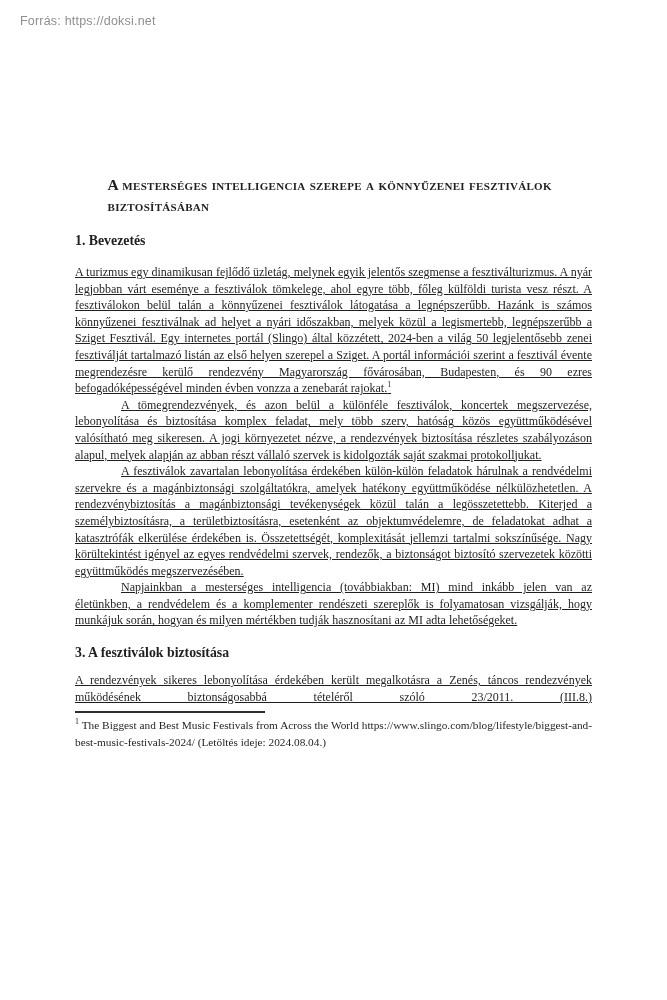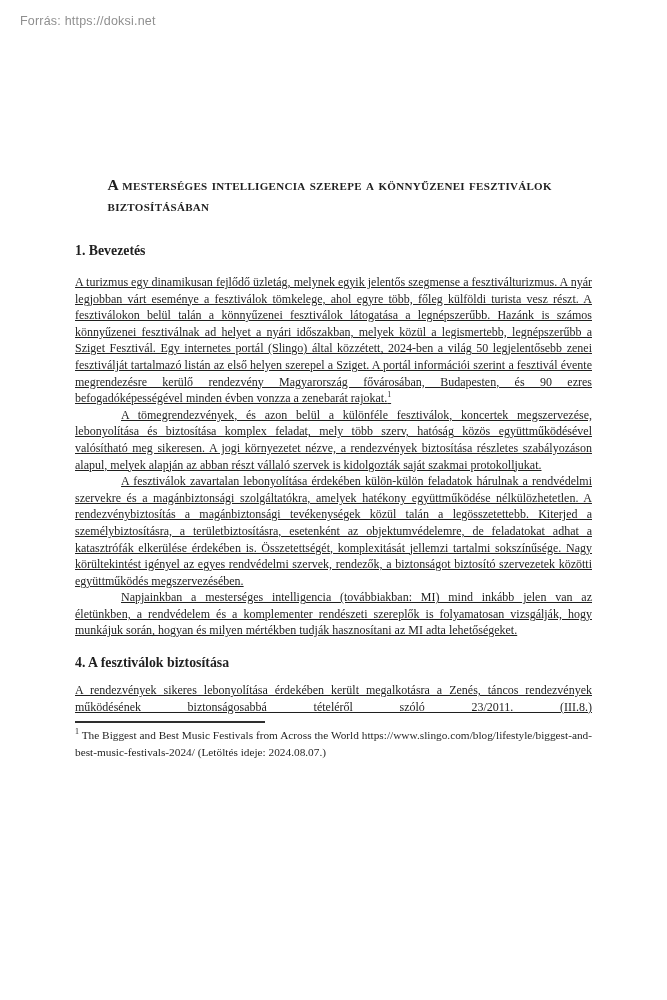--- a/index.html
+++ b/index.html
@@ -35,21 +35,21 @@
     margin: 34px auto 0 auto;
     font-weight: bold;
     font-variant: small-caps;
     font-size: 15.5px;
     line-height: 21px;
     letter-spacing: 0.3px;
   }
   .section-heading {
     font-size: 13.8px;
     font-weight: bold;
-    margin: 26px 0 15px 0;
+    margin: 16px 0 15px 0;
     line-height: 17px;
   }
   .section-heading.second {
     margin: 15px 0 11px 0;
   }
   .body-text p {
     margin: 0;
     font-size: 12px;
     line-height: 16.6px;
     text-align: justify;
@@ -95,25 +95,25 @@
 
     <div class="section-heading">1. Bevezetés</div>
 
     <div class="body-text">
       <p><span>A turizmus egy dinamikusan fejlődő üzletág, melynek egyik jelentős szegmense a fesztiválturizmus. A nyár legjobban várt eseménye a fesztiválok tömkelege, ahol egyre több, főleg külföldi turista vesz részt. A fesztiválokon belül talán a könnyűzenei fesztiválok látogatása a legnépszerűbb. Hazánk is számos könnyűzenei fesztiválnak ad helyet a nyári időszakban, melyek közül a legismertebb, legnépszerűbb a Sziget Fesztivál. Egy internetes portál (Slingo) által közzétett, 2024-ben a világ 50 legjelentősebb zenei fesztiválját tartalmazó listán az első helyen szerepel a Sziget. A portál információi szerint a fesztivál évente megrendezésre kerülő rendezvény Magyarország fővárosában, Budapesten, és 90 ezres befogadóképességével minden évben vonzza a zenebarát rajokat.</span><sup class="fn-ref">1</sup></p>
       <p class="ind">A tömegrendezvények, és azon belül a különféle fesztiválok, koncertek megszervezése, lebonyolítása és biztosítása komplex feladat, mely több szerv, hatóság közös együttműködésével valósítható meg sikeresen. A jogi környezetet nézve, a rendezvények biztosítása részletes szabályozáson alapul, melyek alapján az abban részt vállaló szervek is kidolgozták saját szakmai protokolljukat.</p>
       <p class="ind">A fesztiválok zavartalan lebonyolítása érdekében külön-külön feladatok hárulnak a rendvédelmi szervekre és a magánbiztonsági szolgáltatókra, amelyek hatékony együttműködése nélkülözhetetlen. A rendezvénybiztosítás a magánbiztonsági tevékenységek közül talán a legösszetettebb. Kiterjed a személybiztosításra, a területbiztosításra, esetenként az objektumvédelemre, de feladatokat adhat a katasztrófák elkerülése érdekében is. Összetettségét, komplexitását jellemzi tartalmi sokszínűsége. Nagy körültekintést igényel az egyes rendvédelmi szervek, rendezők, a biztonságot biztosító szervezetek közötti együttműködés megszervezésében.</p>
       <p class="ind">Napjainkban a mesterséges intelligencia (továbbiakban: MI) mind inkább jelen van az életünkben, a rendvédelem  és a komplementer rendészeti szereplők is folyamatosan vizsgálják, hogy munkájuk során, hogyan és milyen mértékben tudják hasznosítani az MI adta lehetőségeket.</p>
     </div>
 
-    <div class="section-heading second">4. A fesztiválok biztosítása</div>
+    <div class="section-heading second">3. A fesztiválok biztosítása</div>
 
     <div class="body-text">
       <p class="justify-last">A rendezvények sikeres lebonyolítása érdekében került megalkotásra a Zenés, táncos rendezvények működésének biztonságosabbá tételéről szóló 23/2011. (III.8.)</p>
     </div>
 
     <div class="footnote-block">
       <div class="footnote-rule"></div>
-      <div class="footnote"><sup>1</sup> <span>The Biggest and Best Music Festivals from Across the World  https://www.slingo.com/blog/lifestyle/biggest-and-best-music-festivals-2024/ (Letöltés ideje: 2024.08.07.)</span></div>
+      <div class="footnote"><sup>1</sup> <span>The Biggest and Best Music Festivals from Across the World  https://www.slingo.com/blog/lifestyle/biggest-and-best-music-festivals-2024/ (Letöltés ideje: 2024.08.04.)</span></div>
     </div>
 
   </div>
 </div>
 
 </body></html>

